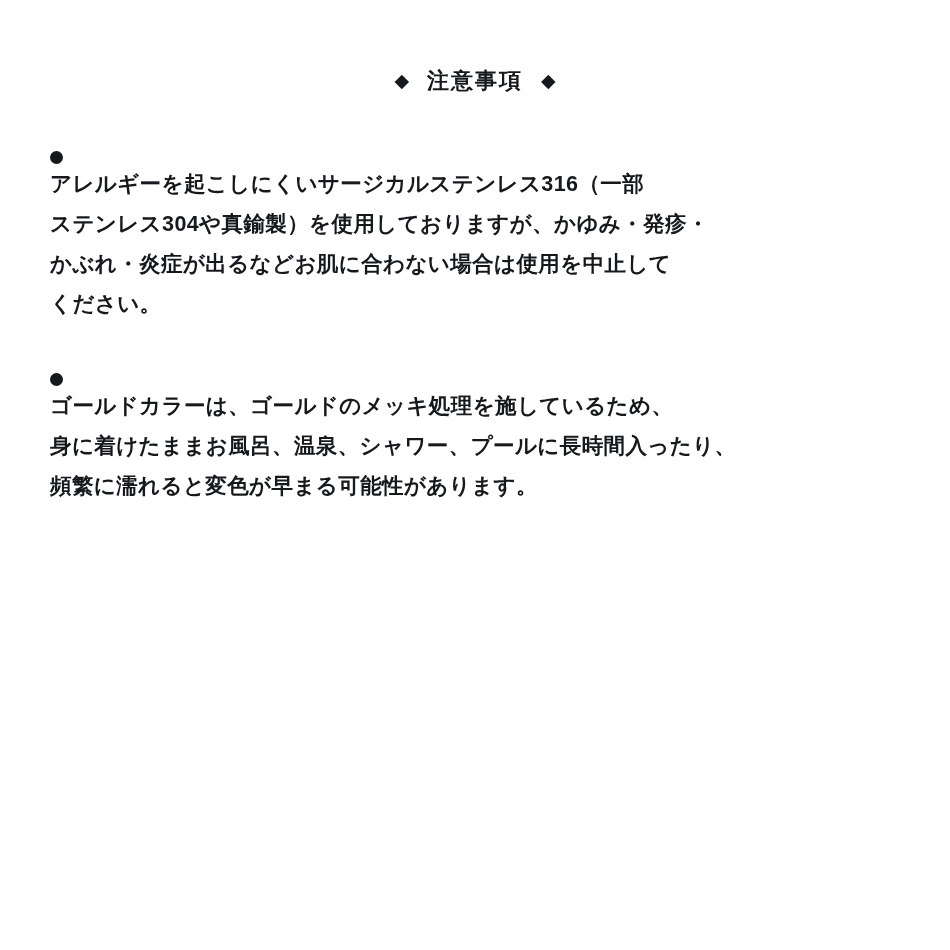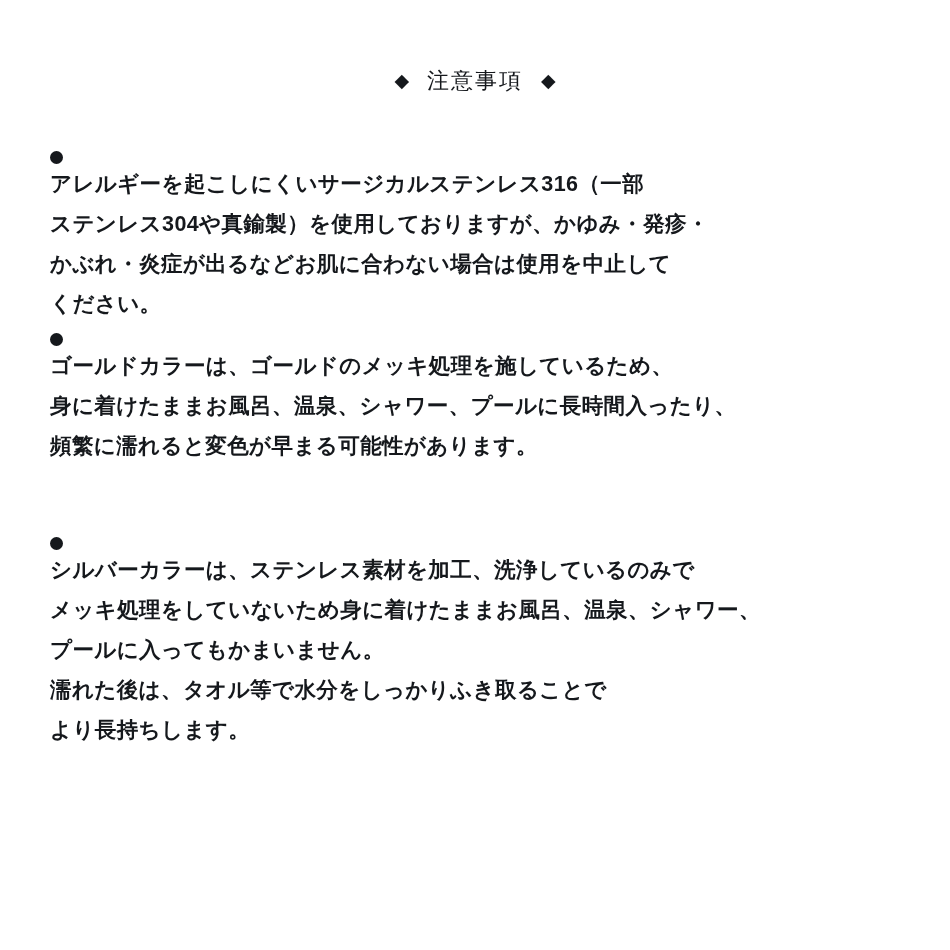--- a/index.html
+++ b/index.html
@@ -30,36 +30,37 @@
     margin-bottom: 46px;
   }
   .title-diamond {
     font-size: 19px;
     line-height: 1;
     color: #15181c;
     transform: translateY(-1px);
   }
   .title-text {
     font-size: 22px;
-    font-weight: normal;
+    font-weight: bold;
     letter-spacing: 2px;
     color: #15181c;
     white-space: nowrap;
   }
   .note-list {
     margin: 0;
     padding: 0;
   }
   .note-item {
     display: flex;
     align-items: flex-start;
     margin-left: 4px;
     flex-direction: column;
   }
   .note-item + .note-item {
+    margin-top: 40px;
   }
   .bullet {
     flex: 0 0 auto;
     width: 13px;
     height: 13px;
     border-radius: 50%;
     background: #15181c;
     margin-top: 9px;
     margin-right: 12px;
   }
@@ -98,24 +99,16 @@
 ください。</div>
     </div>
 
     <div class="note-item">
       <span class="bullet"></span>
       <div class="note-body">ゴールドカラーは、ゴールドのメッキ処理を施しているため、
 身に着けたままお風呂、温泉、シャワー、プールに長時間入ったり、
 頻繁に濡れると変色が早まる可能性があります。</div>
     </div>
 
-    <div class="note-item gap-lg">
-      <span class="bullet"></span>
-      <div class="note-body">シルバーカラーは、ステンレス素材を加工、洗浄しているのみで
-メッキ処理をしていないため身に着けたままお風呂、温泉、シャワー、
-プールに入ってもかまいません。
-濡れた後は、タオル等で水分をしっかりふき取ることで
-より長持ちします。</div>
-    </div>
 
   </div>
 
 </div>
 
 </body></html>

